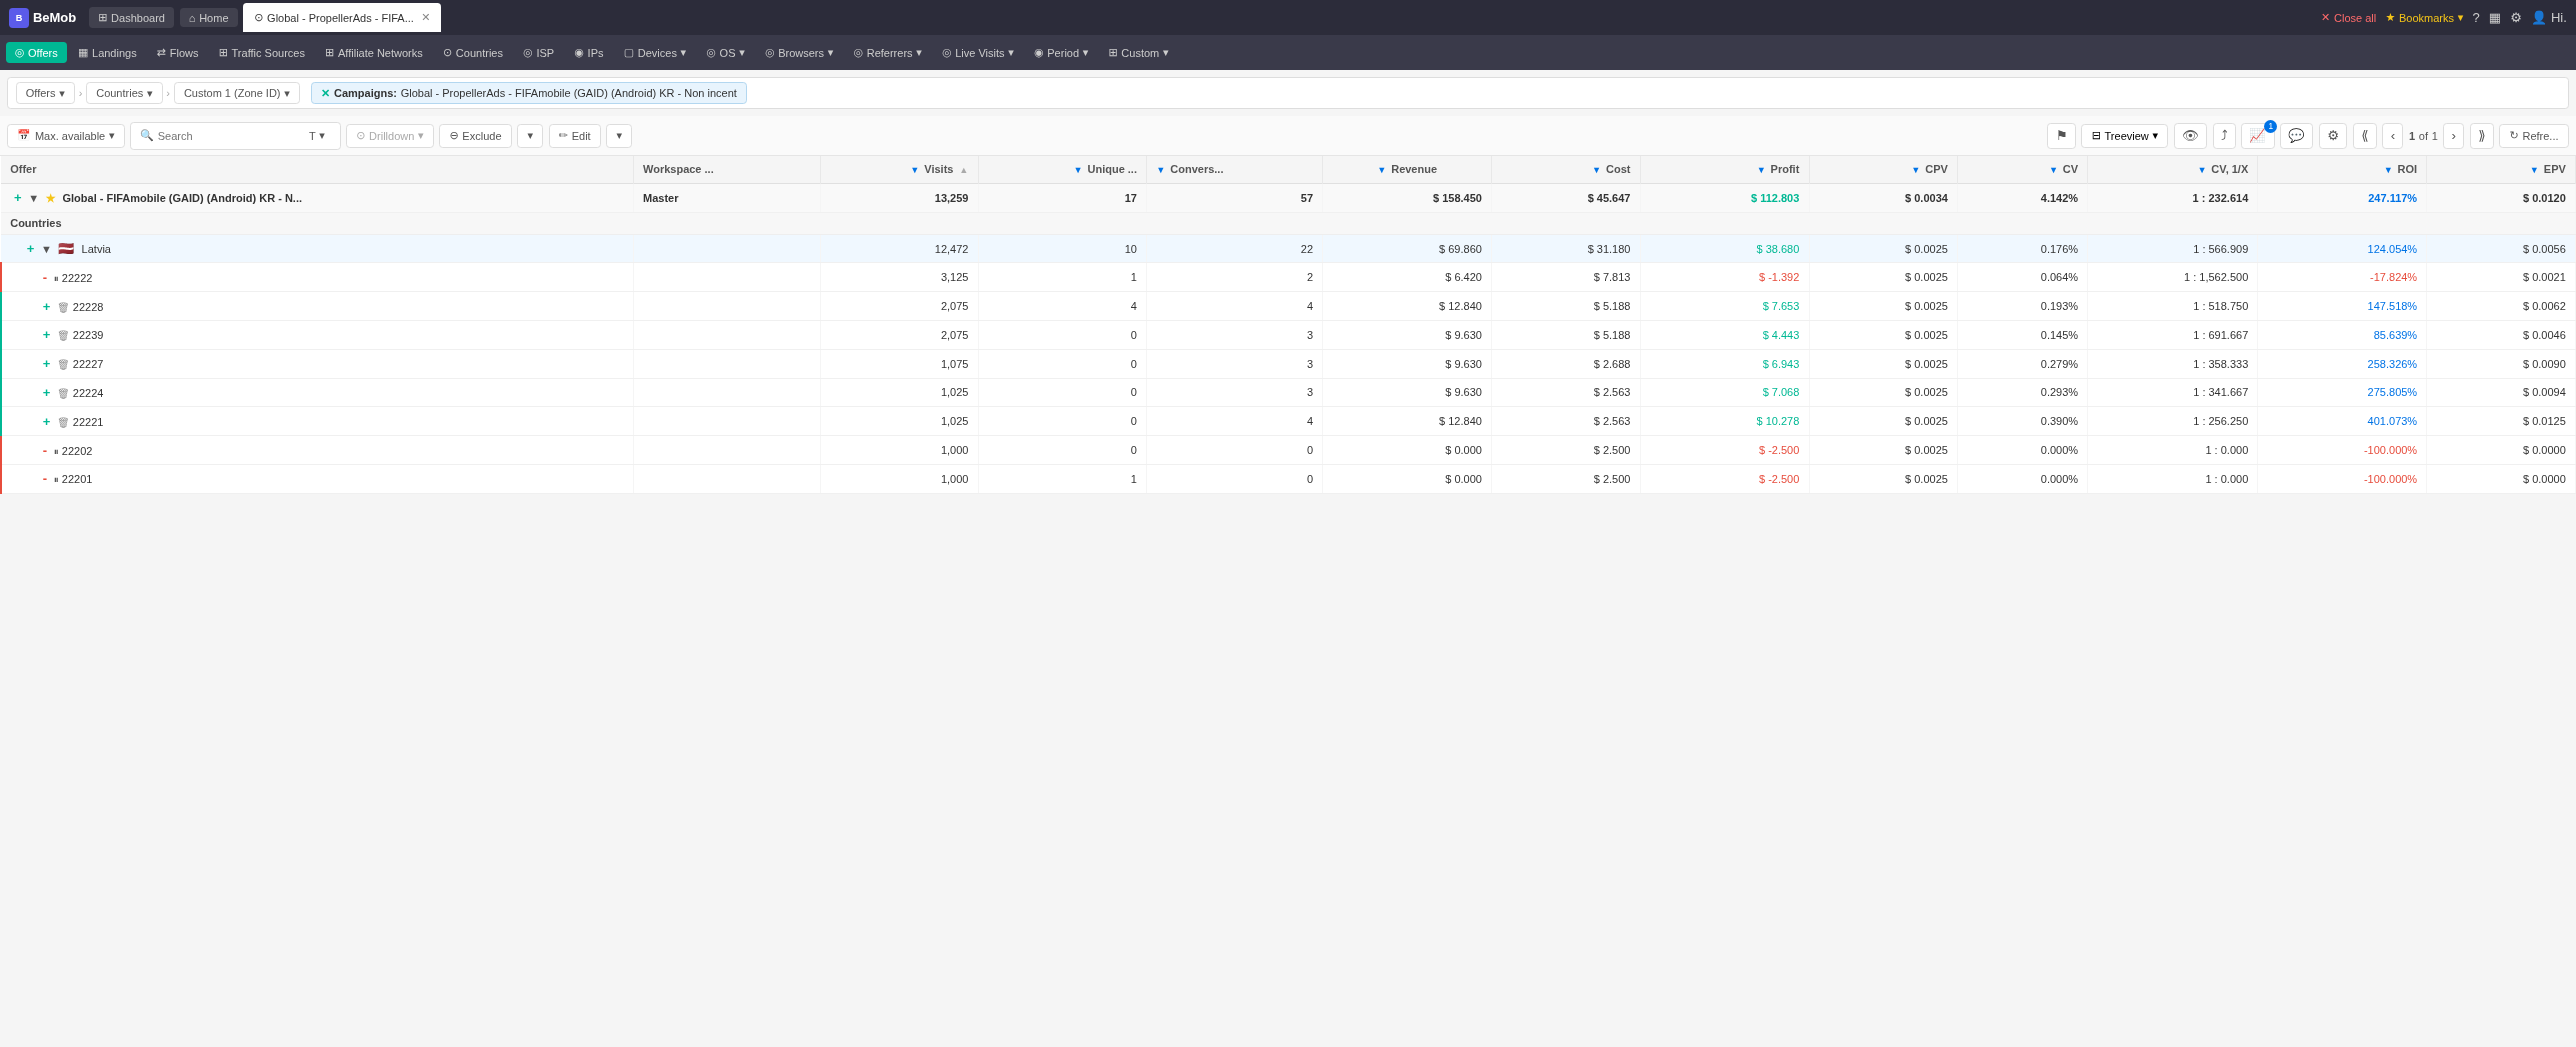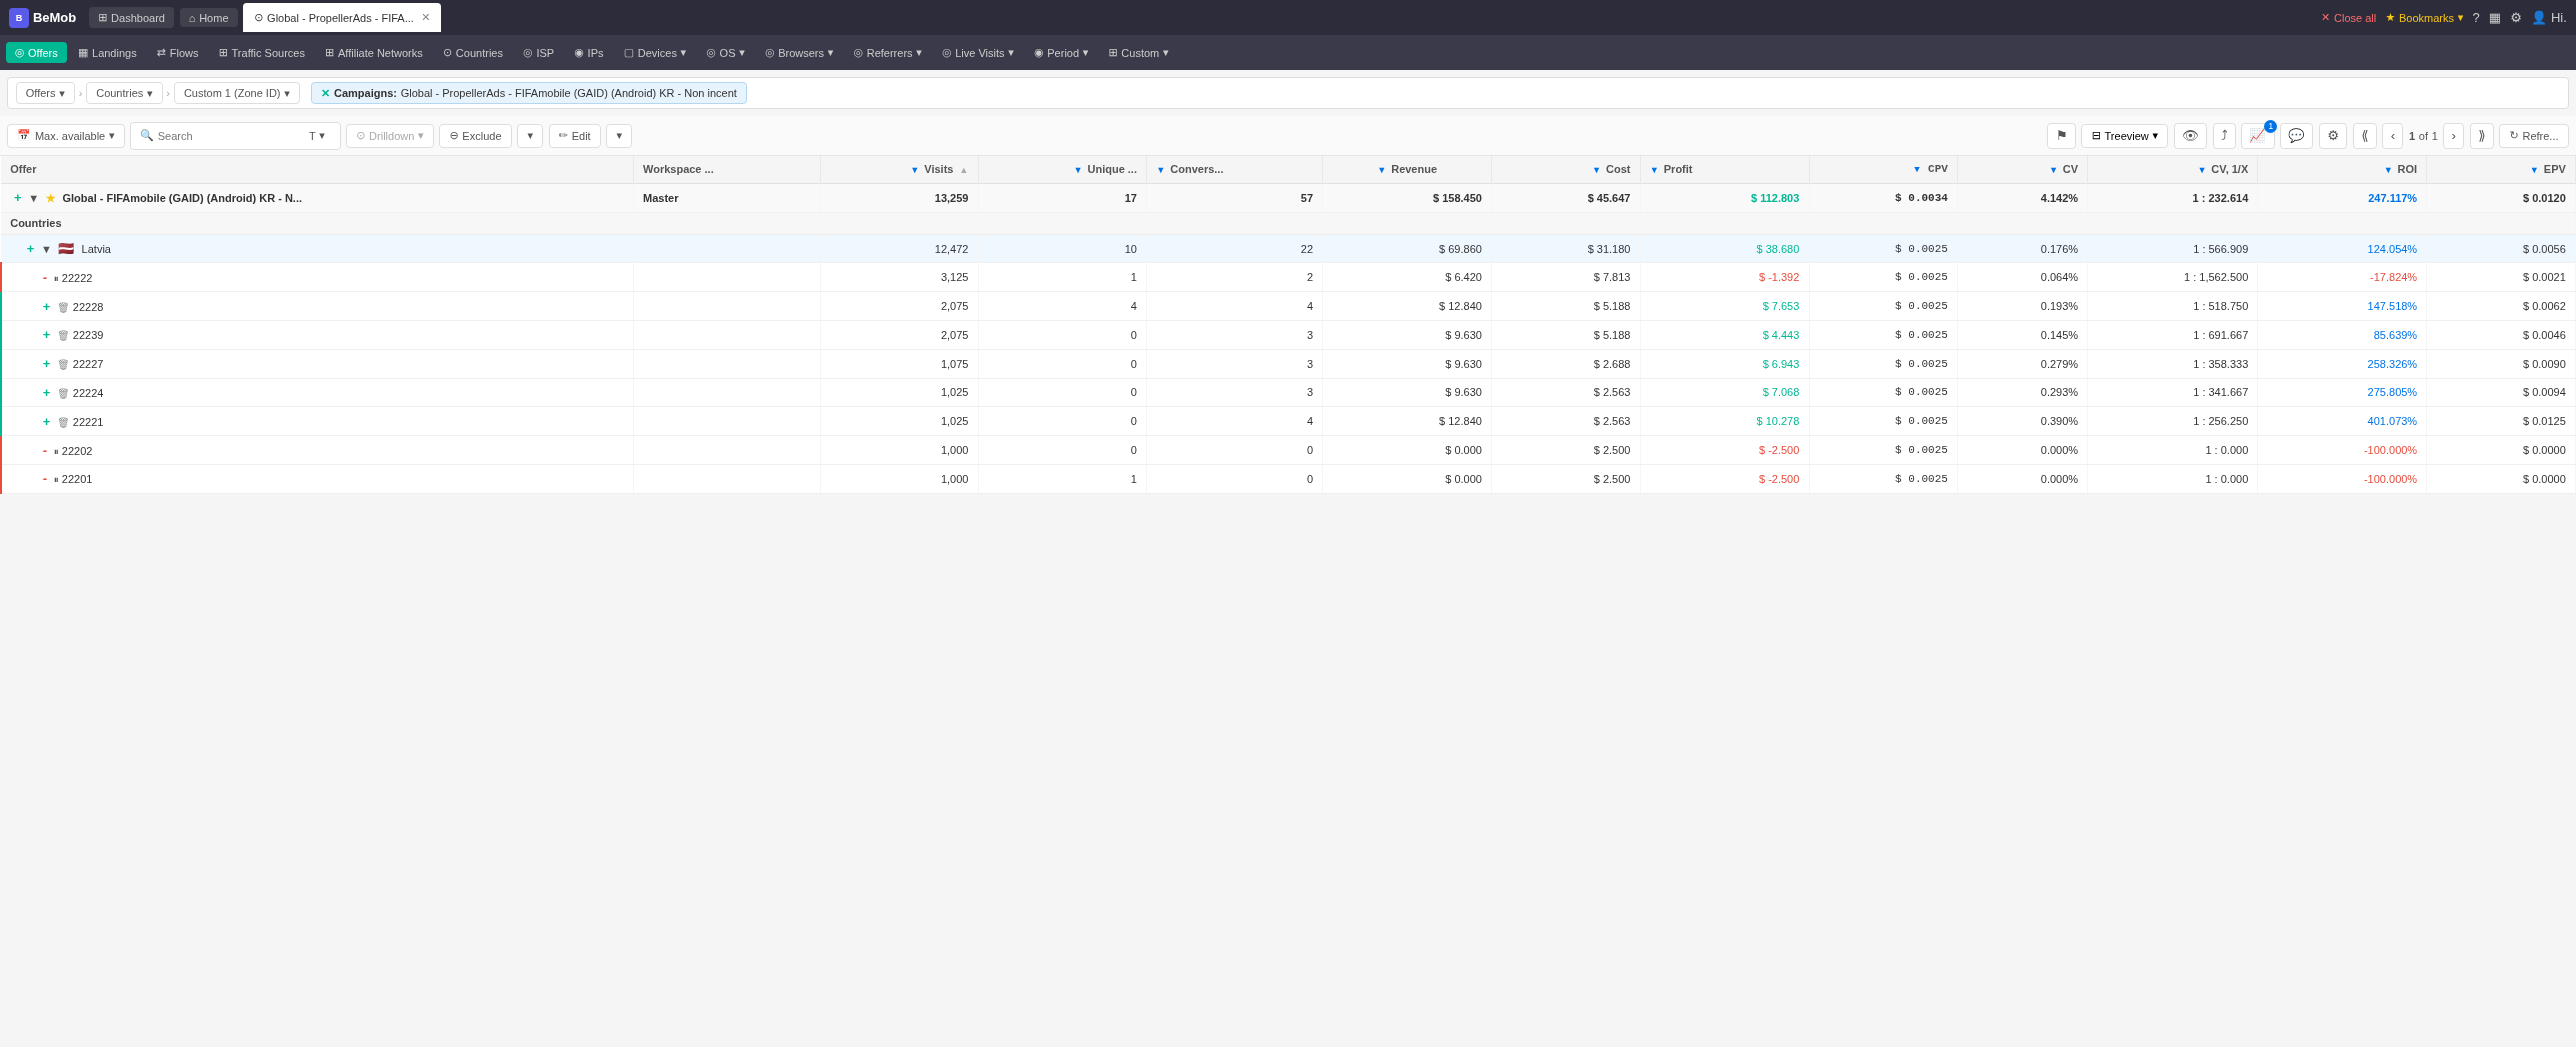--- a/index.html
+++ b/index.html
@@ -49,22 +49,22 @@
     th .filter-icon { color: #0073e6; margin-right: 1.8px; font-size: 9.2px; }
     td { padding: 6.4px 9.2px; border-bottom: 0.9px solid #f0f0f0; border-right: 0.9px solid #f5f5f5; white-space: nowrap; }
 
     .col-offer { min-width: 202px; }
     .col-workspace { min-width: 92px; }
     .col-visits { min-width: 73px; text-align: right; }
     .col-unique { min-width: 73px; text-align: right; }
     .col-conv { min-width: 73px; }
     .col-revenue { min-width: 83px; text-align: center; }
     .col-cost { min-width: 73px; text-align: right; }
-    .col-profit { min-width: 83px; }
-    .col-cpv { min-width: 73px; text-align: right; font-family: Liberation Mono, monospace; }
+    .col-profit { min-width: 83px; text-align: right; }
+    .col-cpv { min-width: 73px; text-align: right; }
     .col-cv { min-width: 64px; text-align: right; }
     .col-cv1x { min-width: 83px; text-align: right; }
     .col-roi { min-width: 83px; text-align: right; }
     .col-epv { min-width: 73px; text-align: right; }
 
     .text-right { text-align: right; }
     .text-green { color: #00b894; }
     .text-red { color: #e74c3c; }
     .text-blue-roi { color: #0073e6; }
 

